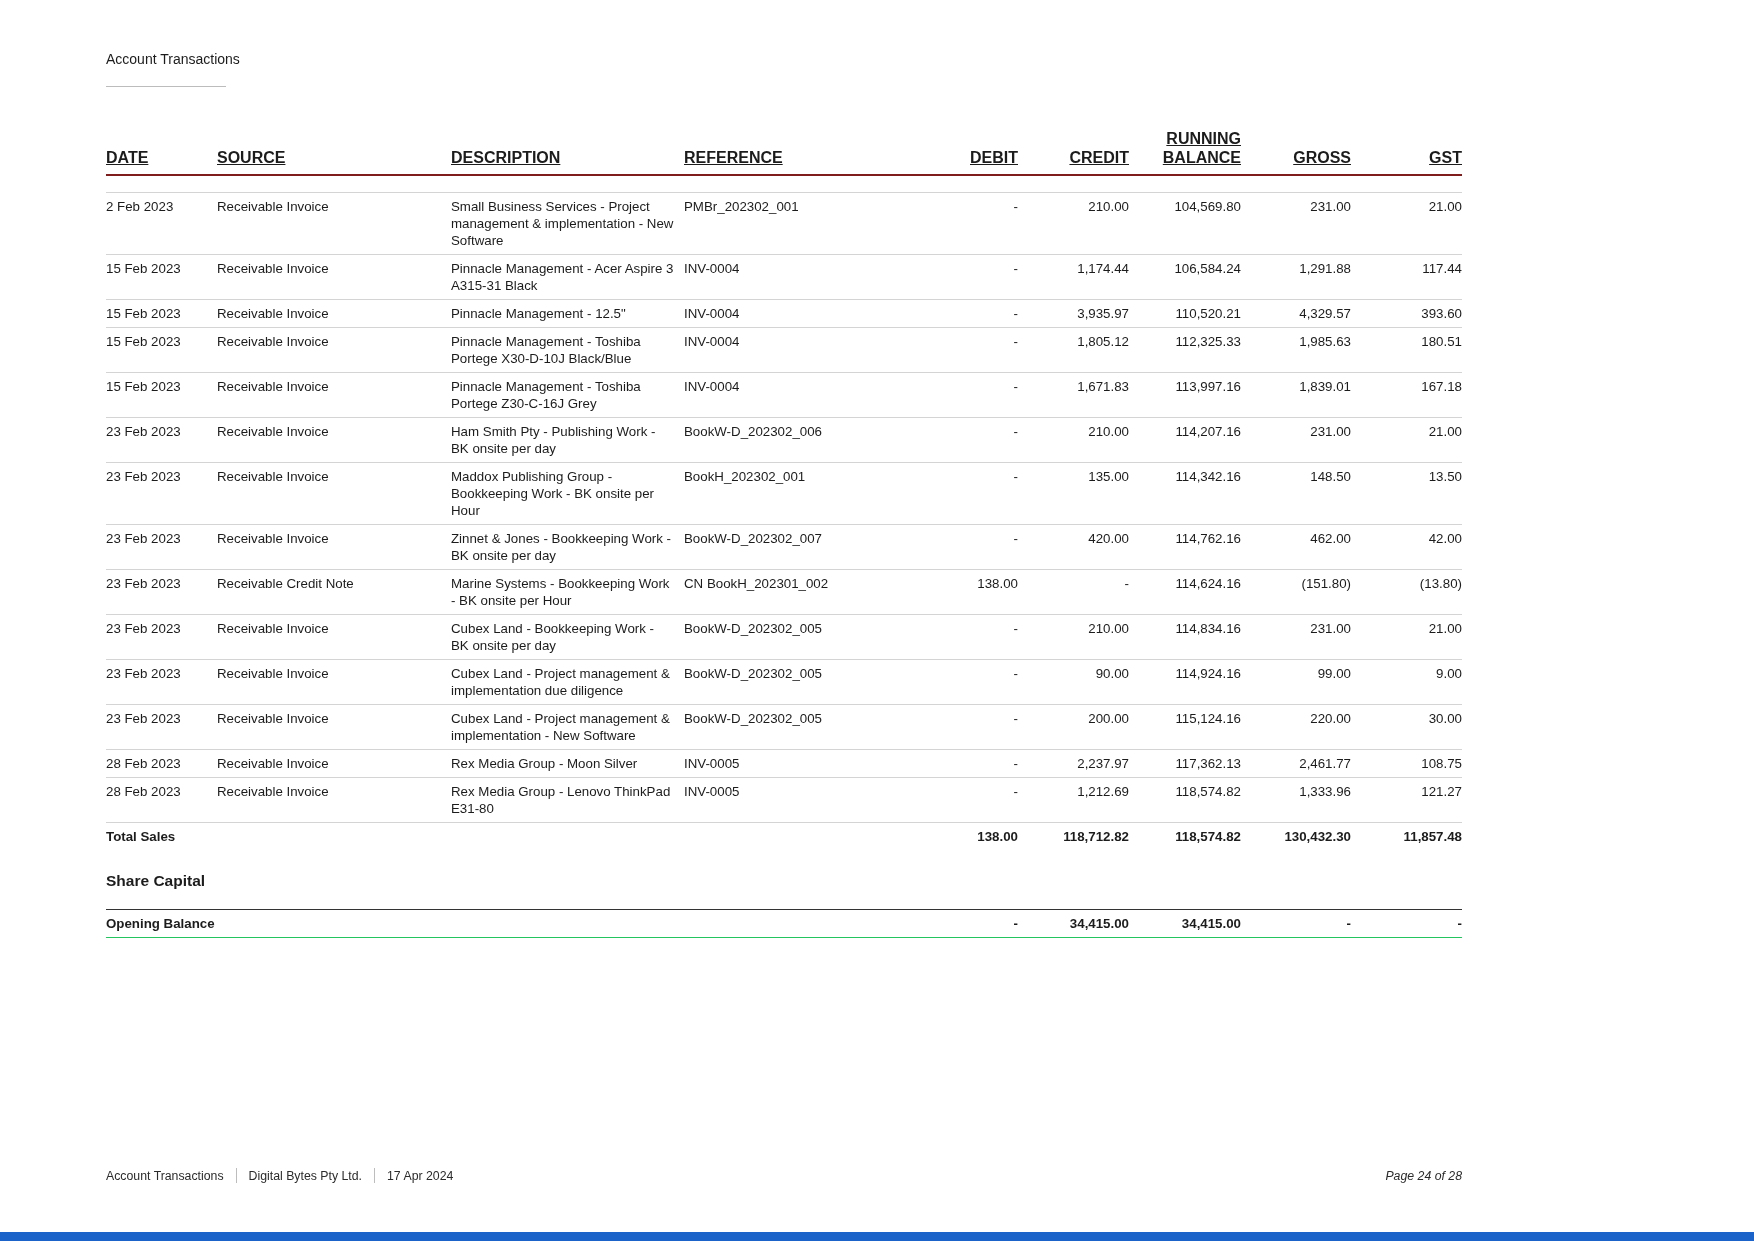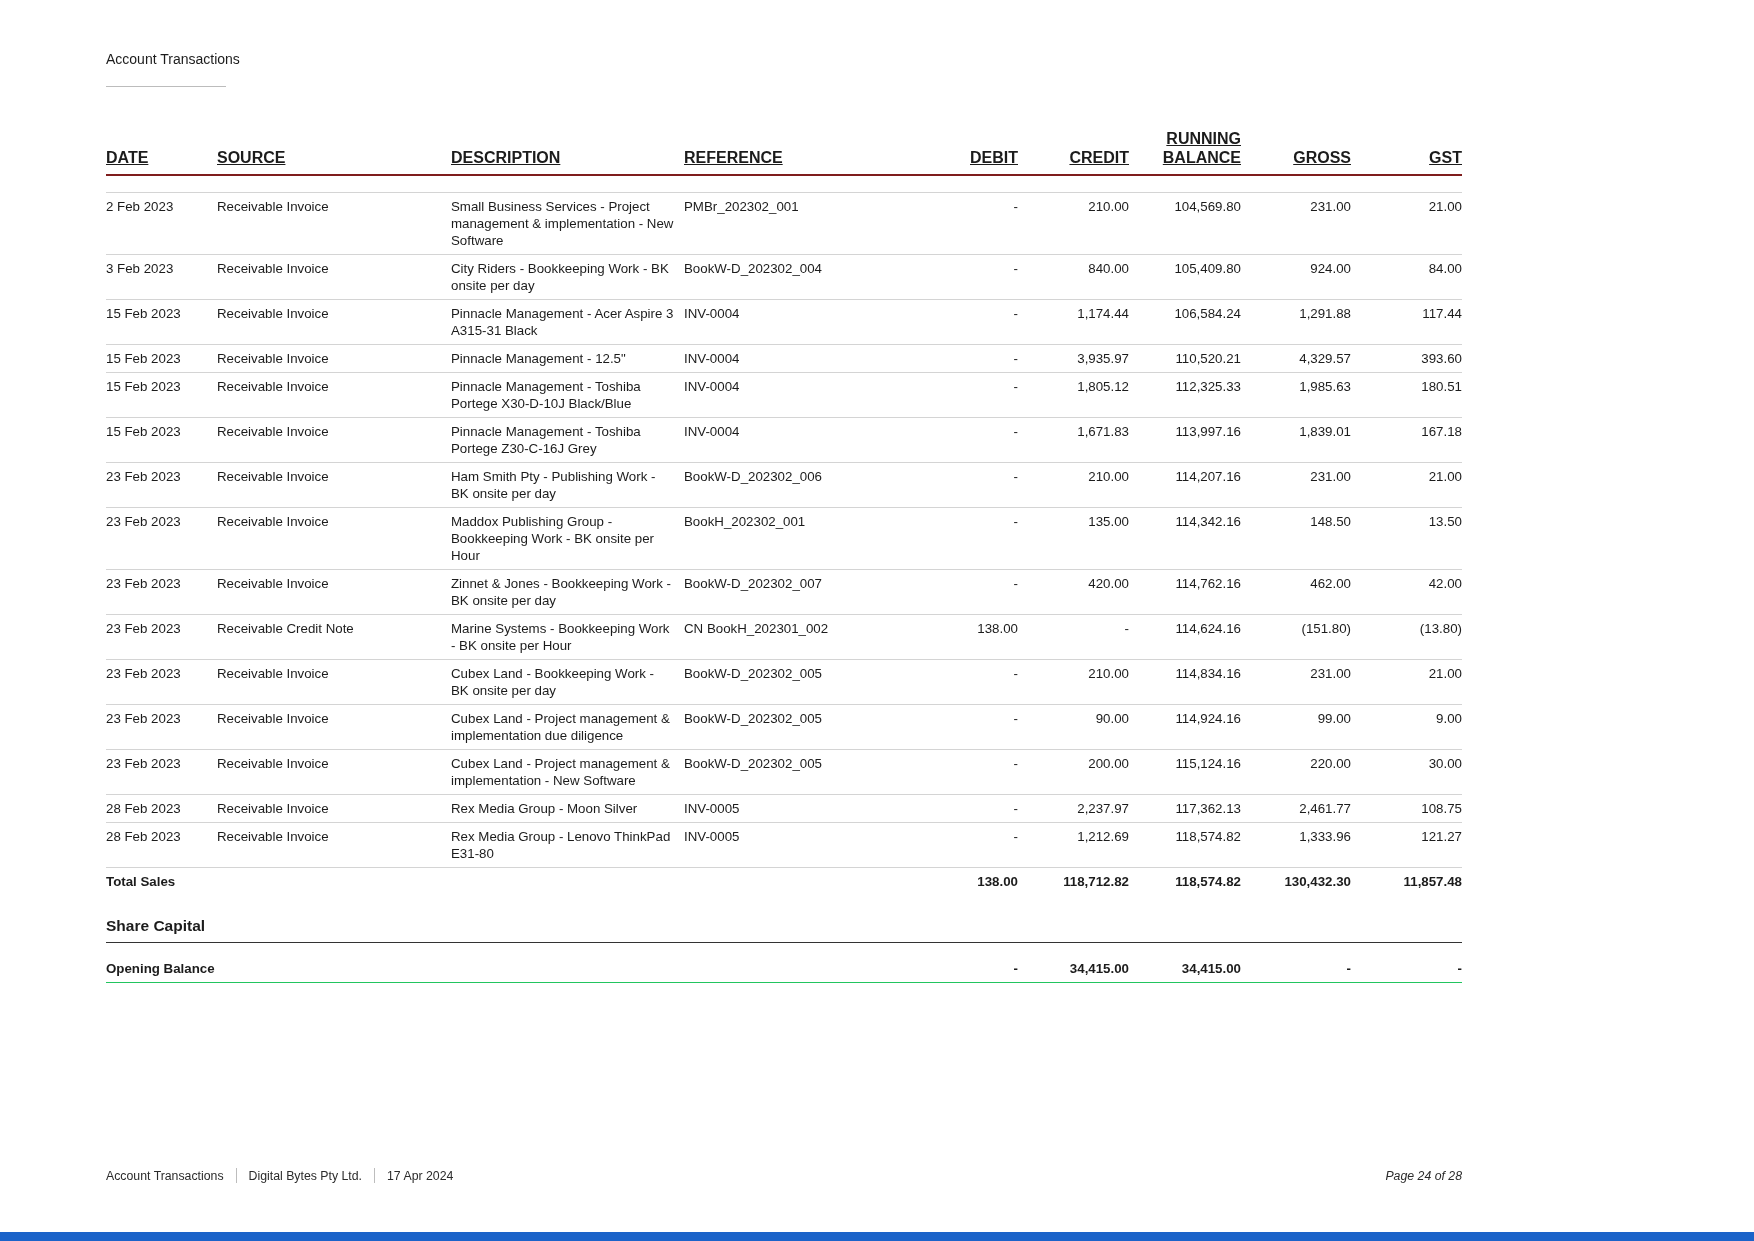--- a/index.html
+++ b/index.html
@@ -75,22 +75,22 @@
   td.num { text-align: right; }
   td.desc { padding-right: 10px; }
   tr.spacer td { height: 16px; padding: 0; }
   tr.total-row td {
     font-weight: 700;
     border-bottom: none;
   }
   .section-heading {
     font-size: 15.5px;
     font-weight: 700;
-    margin: 22px 0 12px 0;
-    padding-bottom: 7px;
+    margin: 22px 0 0 0;
+    padding-bottom: 19px;
     border-bottom: 1px solid #333333;
   }
   table.sc-table td { border-bottom: 1px solid #22c55e; }
   table.sc-table td.bold { font-weight: 700; }
   .footer {
     position: absolute;
     left: 106px;
     top: 1168px;
     width: 1356px;
     display: flex;
@@ -157,31 +157,20 @@
           <td>Receivable Invoice</td>
           <td class="desc">Small Business Services - Project management &amp; implementation - New Software</td>
           <td>PMBr_202302_001</td>
           <td class="num">-</td>
           <td class="num">210.00</td>
           <td class="num">104,569.80</td>
           <td class="num">231.00</td>
           <td class="num">21.00</td>
         </tr>
         <tr>
-          <td>3 Feb 2023</td>
-          <td>Receivable Invoice</td>
-          <td class="desc">City Riders - Bookkeeping Work - BK onsite per day</td>
-          <td>BookW-D_202302_004</td>
-          <td class="num">-</td>
-          <td class="num">840.00</td>
-          <td class="num">105,409.80</td>
-          <td class="num">924.00</td>
-          <td class="num">84.00</td>
-        </tr>
-        <tr>
           <td>15 Feb 2023</td>
           <td>Receivable Invoice</td>
           <td class="desc">Pinnacle Management - Acer Aspire 3 A315-31 Black</td>
           <td>INV-0004</td>
           <td class="num">-</td>
           <td class="num">1,174.44</td>
           <td class="num">106,584.24</td>
           <td class="num">1,291.88</td>
           <td class="num">117.44</td>
         </tr>

